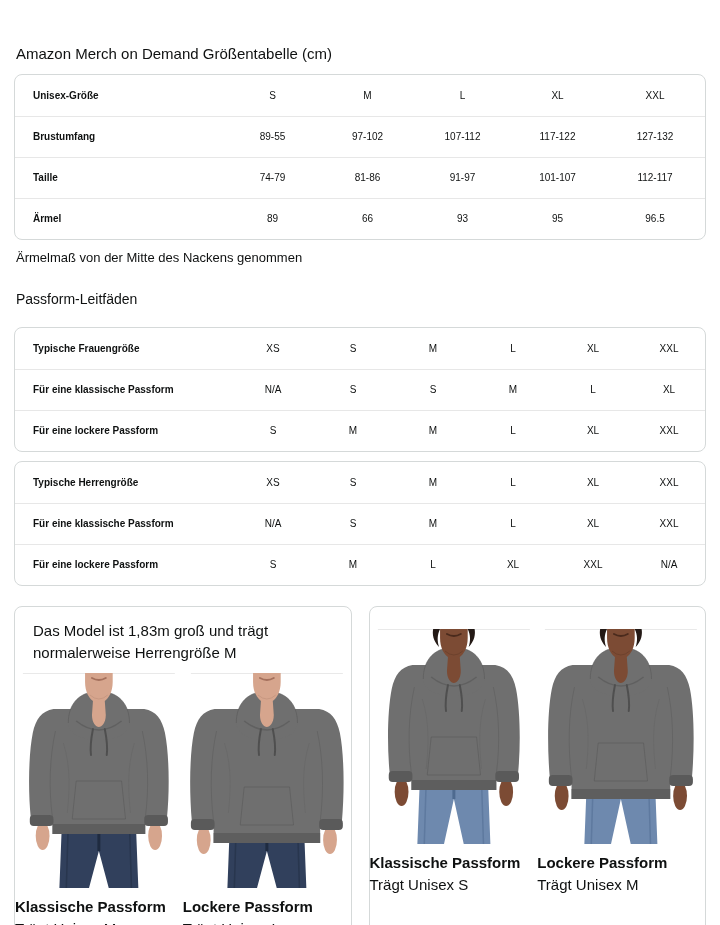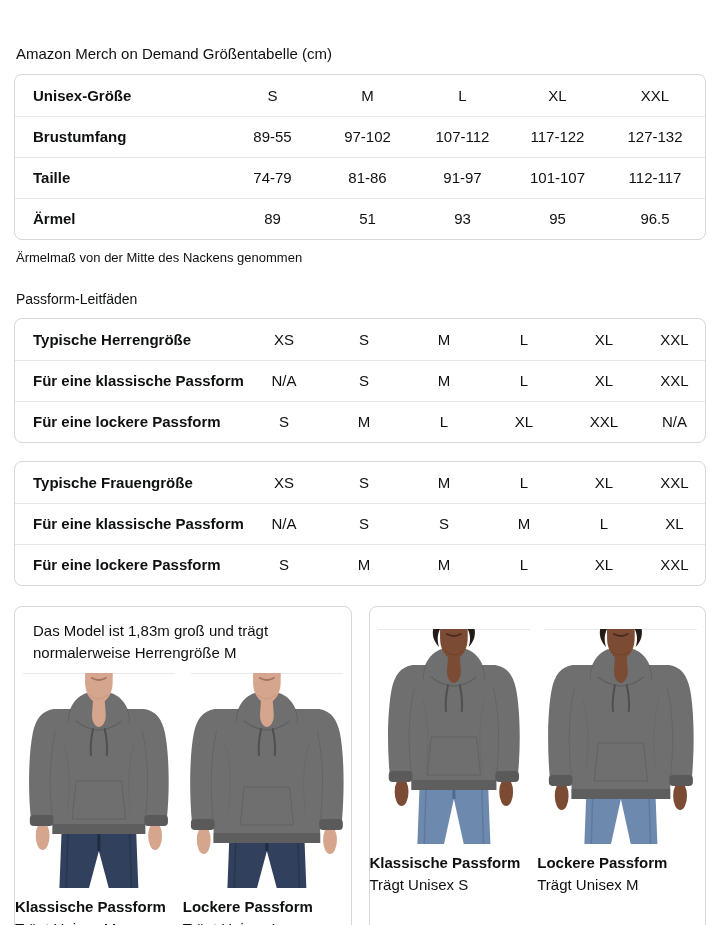--- a/index.html
+++ b/index.html
@@ -11,21 +11,21 @@
   }
   .page { padding:0 14px;margin-top:44px; }
 
   .page-title { font-size:15px; font-weight:400; line-height:19px; margin:1px 0 0 2px; }
 
   .tbl-wrap {
     border:1px solid #d5d9d9; border-radius:8px;
     overflow:hidden; background:#fff;
   }
   .tbl-wrap.size { margin-top:11px; }
-  table { width:100%; border-collapse:collapse; font-size:15px; }
+  table { width:100%; border-collapse:collapse; font-size:10px; }
   td { height:41px; padding:0; border-top:1px solid #e7e7e7; text-align:center; font-weight:400; }
   tr:first-child td { border-top:none; }
   td.lbl { text-align:left; padding-left:18px; font-weight:700; white-space:nowrap; }
 
   .footnote { font-size:13px; line-height:17px; margin:9px 0 0 2px; }
   .section-heading { font-size:14px; font-weight:400; line-height:19px; margin:24px 0 0 2px; }
   .fit-wrap-1 { margin-top:9px; }
   .fit-wrap-2 { margin-top:18px; }
 
   .cards { display:flex; gap:17px; margin-top:20px; }
@@ -80,32 +80,75 @@
           <td class="lbl">Taille</td>
           <td>74-79</td>
           <td>81-86</td>
           <td>91-97</td>
           <td>101-107</td>
           <td>112-117</td>
         </tr>
         <tr>
           <td class="lbl">Ärmel</td>
           <td>89</td>
-          <td>51</td>
+          <td>66</td>
           <td>93</td>
           <td>95</td>
           <td>96.5</td>
         </tr>
       </tbody>
     </table>
   </div>
 
   <div class="footnote">Ärmelmaß von der Mitte des Nackens genommen</div>
 
   <div class="section-heading">Passform-Leitfäden</div>
+
+  <div class="tbl-wrap fit-wrap-2">
+    <table>
+      <colgroup>
+          <col style="width:218px">
+          <col style="width:80px">
+          <col style="width:80px">
+          <col style="width:80px">
+          <col style="width:80px">
+          <col style="width:80px">
+          <col>
+        </colgroup>
+      <tbody>
+        <tr>
+          <td class="lbl">Typische Frauengröße</td>
+          <td>XS</td>
+          <td>S</td>
+          <td>M</td>
+          <td>L</td>
+          <td>XL</td>
+          <td>XXL</td>
+        </tr>
+        <tr>
+          <td class="lbl">Für eine klassische Passform</td>
+          <td>N/A</td>
+          <td>S</td>
+          <td>S</td>
+          <td>M</td>
+          <td>L</td>
+          <td>XL</td>
+        </tr>
+        <tr>
+          <td class="lbl">Für eine lockere Passform</td>
+          <td>S</td>
+          <td>M</td>
+          <td>M</td>
+          <td>L</td>
+          <td>XL</td>
+          <td>XXL</td>
+        </tr>
+      </tbody>
+    </table>
+  </div>
 
   <div class="tbl-wrap fit-wrap-1">
     <table>
       <colgroup>
           <col style="width:218px">
           <col style="width:80px">
           <col style="width:80px">
           <col style="width:80px">
           <col style="width:80px">
           <col style="width:80px">
@@ -131,63 +174,20 @@
           <td>XXL</td>
         </tr>
         <tr>
           <td class="lbl">Für eine lockere Passform</td>
           <td>S</td>
           <td>M</td>
           <td>L</td>
           <td>XL</td>
           <td>XXL</td>
           <td>N/A</td>
-        </tr>
-      </tbody>
-    </table>
-  </div>
-
-  <div class="tbl-wrap fit-wrap-2">
-    <table>
-      <colgroup>
-          <col style="width:218px">
-          <col style="width:80px">
-          <col style="width:80px">
-          <col style="width:80px">
-          <col style="width:80px">
-          <col style="width:80px">
-          <col>
-        </colgroup>
-      <tbody>
-        <tr>
-          <td class="lbl">Typische Frauengröße</td>
-          <td>XS</td>
-          <td>S</td>
-          <td>M</td>
-          <td>L</td>
-          <td>XL</td>
-          <td>XXL</td>
-        </tr>
-        <tr>
-          <td class="lbl">Für eine klassische Passform</td>
-          <td>N/A</td>
-          <td>S</td>
-          <td>S</td>
-          <td>M</td>
-          <td>L</td>
-          <td>XL</td>
-        </tr>
-        <tr>
-          <td class="lbl">Für eine lockere Passform</td>
-          <td>S</td>
-          <td>M</td>
-          <td>M</td>
-          <td>L</td>
-          <td>XL</td>
-          <td>XXL</td>
         </tr>
       </tbody>
     </table>
   </div>
 
   <div class="cards">
 
     <div class="card">
       <div class="card-heading">Das Model ist 1,83m groß und trägt normalerweise Herrengröße M</div>
       <div class="photos">

